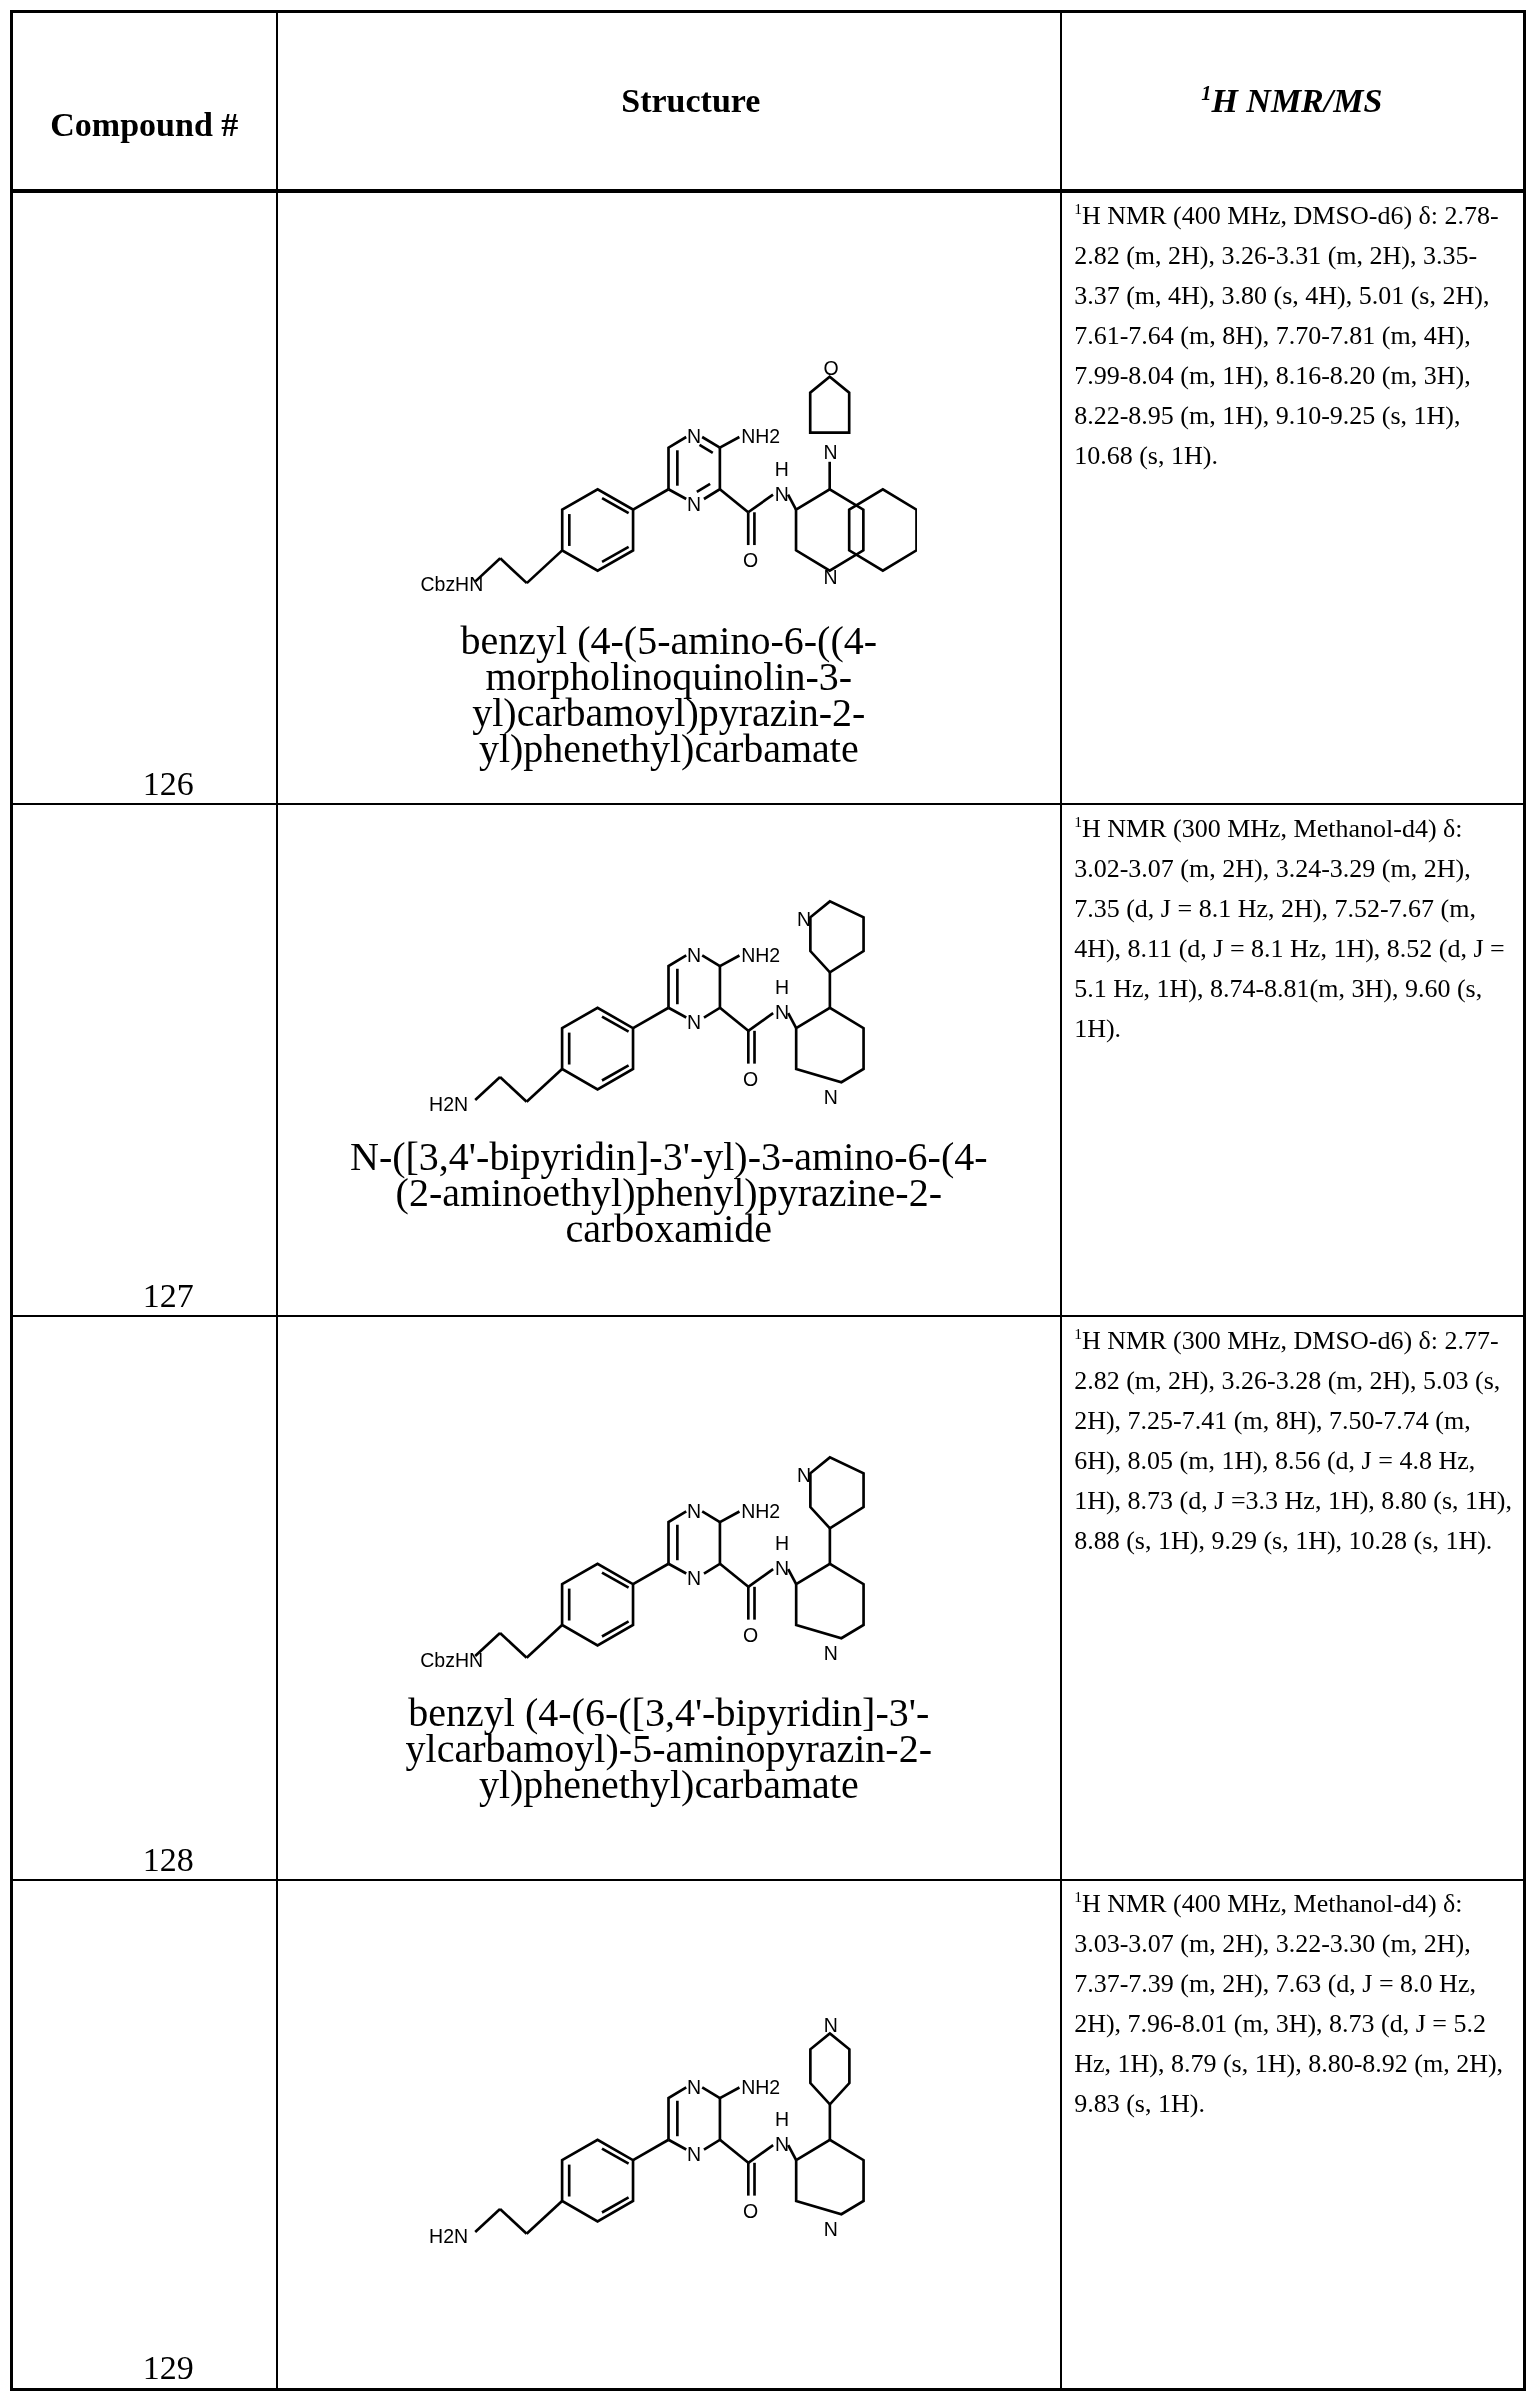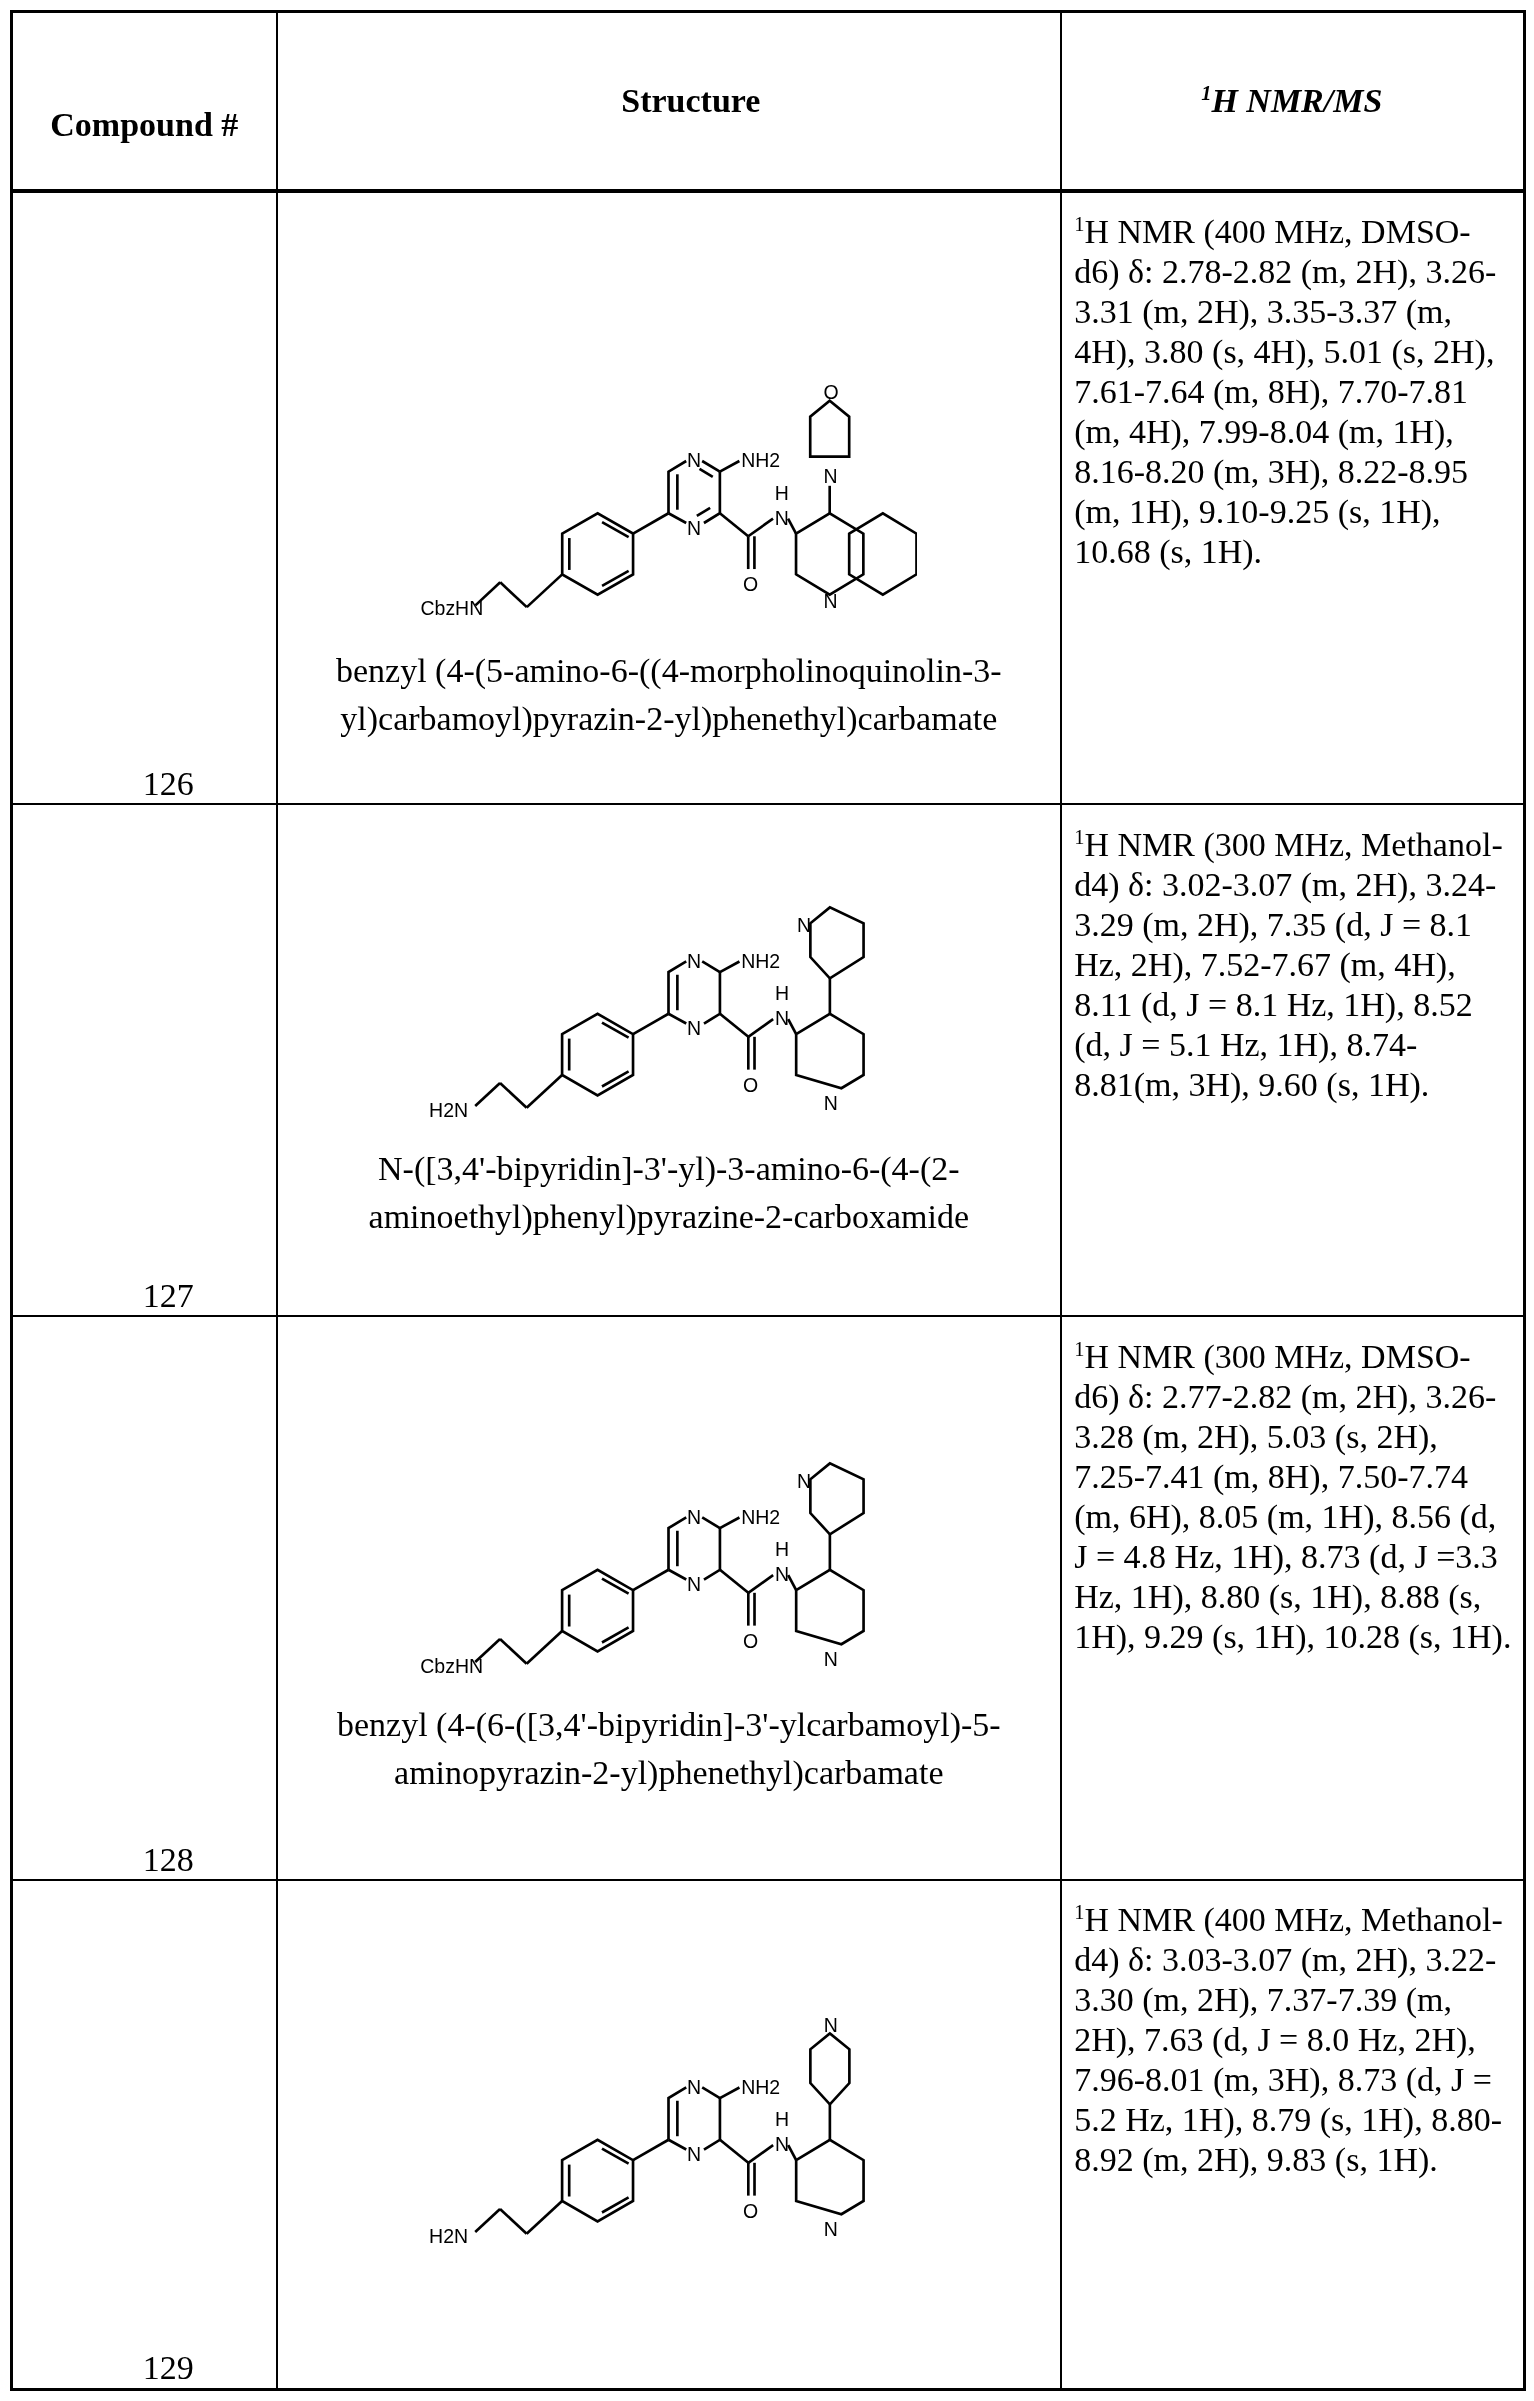--- a/index.html
+++ b/index.html
@@ -9,22 +9,22 @@
          box-sizing: border-box; border: 3.5px solid #000; }
   .vline { position: absolute; top: 0; bottom: 0; width: 2.7px; background: #000; }
   .hline { position: absolute; left: 0; right: 0; height: 2.7px; background: #000; }
   .hline.thick { height: 4.4px; }
   .cell { position: absolute; box-sizing: border-box; display: flex; }
   .hdr { align-items: center; justify-content: center; text-align: center;
          font-weight: bold; font-size: 34px; line-height: 41px; }
   .num { align-items: flex-end; justify-content: center; font-size: 34px; margin-left: 24px; }
   .struct { flex-direction: column; align-items: center; justify-content: center; text-align: center; }
   .struct svg { display: block; }
-  .cname { font-size: 34px; line-height: 48px; text-align: center; width: 674px; }
-  .nmr { font-size: 34px; line-height: 40px; padding: 3.5px 9px 0 12.4px; align-items: flex-start; margin-top: 16px; }
+  .cname { font-size: 40px; line-height: 36px; text-align: center; width: 674px; }
+  .nmr { font-size: 26px; line-height: 40px; padding: 3.5px 9px 0 12.4px; align-items: flex-start; }
   .nmr-text { white-space: pre-line; }
   sup, sub { font-size: 60%; line-height: 0; }
   .mol text { font-family: "Liberation Sans", "DejaVu Sans", sans-serif; font-size: 22px; fill: #000; }
   .mol line, .mol polyline, .mol polygon { stroke: #000; stroke-width: 3; fill: none; }
 </style>
 </head>
 <body>
 
 <div class="tbl">
 

